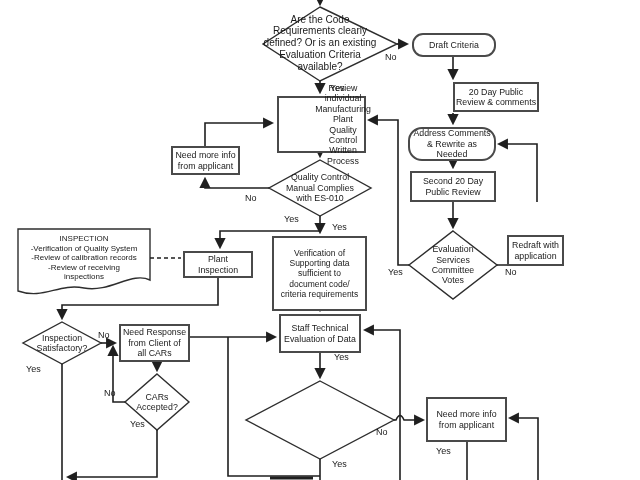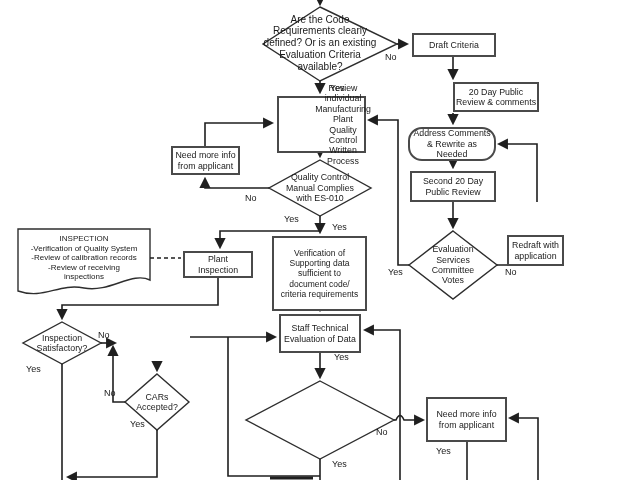--- a/index.html
+++ b/index.html
@@ -134,21 +134,21 @@
         </g>
       <g>
           <polyline points="467,442 467,480"></polyline>
         </g>
       <g>
           <polyline points="270,478 313,478" stroke-width="3"></polyline>
         </g>
     </g>
   </svg>
 
-  <div class="node" style="left:412px;top:33px;width:84px;height:24px;">Draft Criteria</div>
+  <div class="node" style="left:412px;top:33px;width:84px;height:24px;border-radius:11px;">Draft Criteria</div>
   <div class="node" style="left:410px;top:82px;width:86px;height:30px;margin-left:43px;">20 Day Public
 Review &amp; comments</div>
   <div class="node" style="left:408px;top:127px;width:88px;height:34px;border-radius:14px;">Address Comments
 &amp; Rewrite as
 Needed</div>
   <div class="node" style="left:410px;top:171px;width:86px;height:31px;">Second 20 Day
 Public Review</div>
   <div class="node" style="left:507px;top:202px;width:57px;height:31px;margin-top:33px;">Redraft with
 application</div>
   <div class="node" style="left:277px;top:96px;width:89px;height:57px;padding-left:43px;">Review individual
@@ -159,20 +159,23 @@
 from applicant</div>
   <div class="node" style="left:183px;top:251px;width:70px;height:27px;">Plant
 Inspection</div>
   <div class="node" style="left:272px;top:236px;width:95px;height:75px;font-size:8.5px;">Verification of
 Supporting data
 sufficient to
 document code/
 criteria requirements</div>
   <div class="node" style="left:279px;top:314px;width:82px;height:39px;">Staff Technical
 Evaluation of Data</div>
+  <div class="node" style="left:119px;top:324px;width:71px;height:38px;">Need Response
+from Client of
+all CARs</div>
   <div class="node" style="left:426px;top:397px;width:81px;height:45px;">Need more info
 from applicant</div>
 
   <div class="dtext" style="left:258px;top:10px;width:124px;height:66px;font-size:10px;">Are the Code
 Requirements clearly
 defined? Or is an existing
 Evaluation Criteria
 available?</div>
   <div class="dtext" style="left:274px;top:170px;width:92px;height:36px;">Quality Control
 Manual Complies

